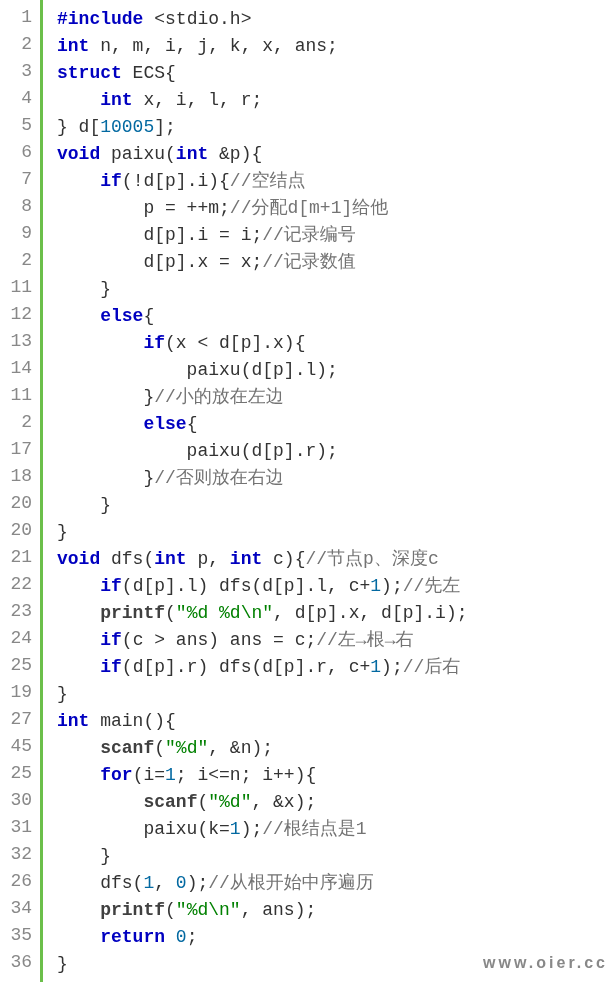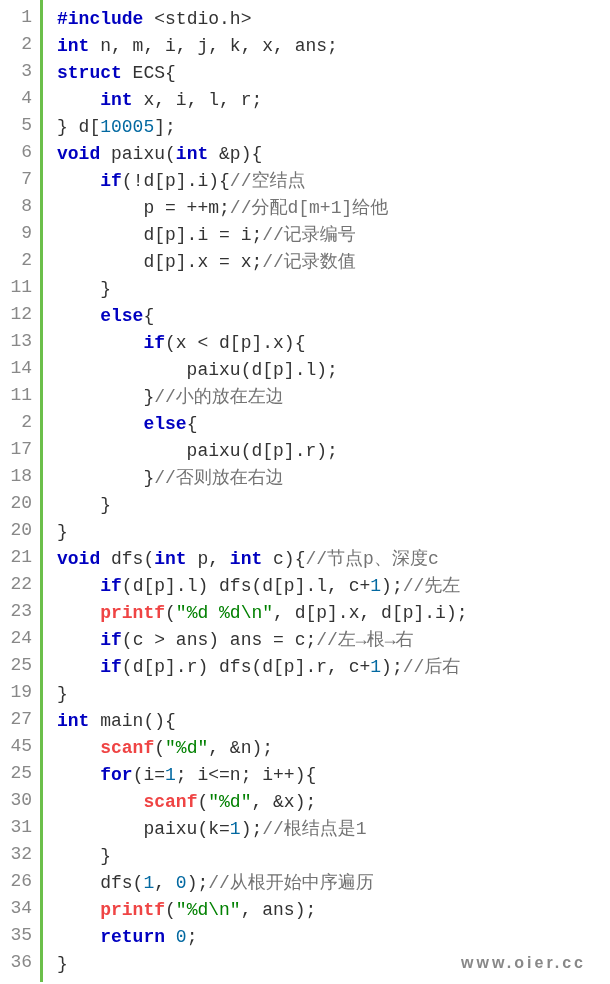--- a/index.html
+++ b/index.html
@@ -33,28 +33,28 @@
   .code {
     padding: 6px 0 4px 14px;
     white-space: pre;
     color: #333333;
   }
   .line {
     display: block;
     height: 27px;
   }
   .kw { color: #0000C0; font-weight: bold; }
-  .fn { color: #ef4444; font-weight: bold; }
+  .fn { color: #404040; font-weight: bold; }
   .num { color: #0369a1; }
   .str { color: #008000; }
   .cmt { color: #737373; }
   .watermark {
     position: absolute;
     bottom: 6px;
-    right: 24px;
+    right: 2px;
     color: #888888;
     font-family: Arial, sans-serif;
     font-size: 16px;
     font-weight: bold;
     letter-spacing: 3px;
   }
 </style>
 </head>
 <body>
 

